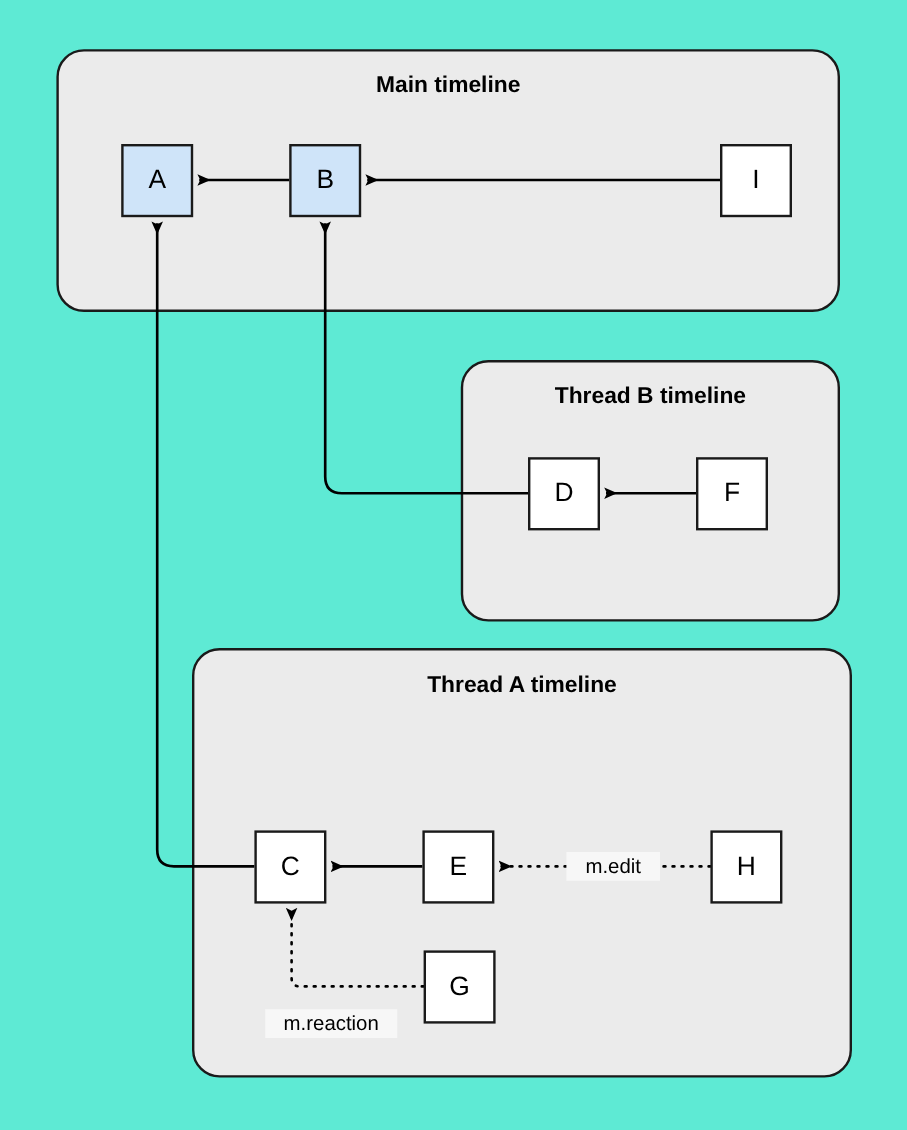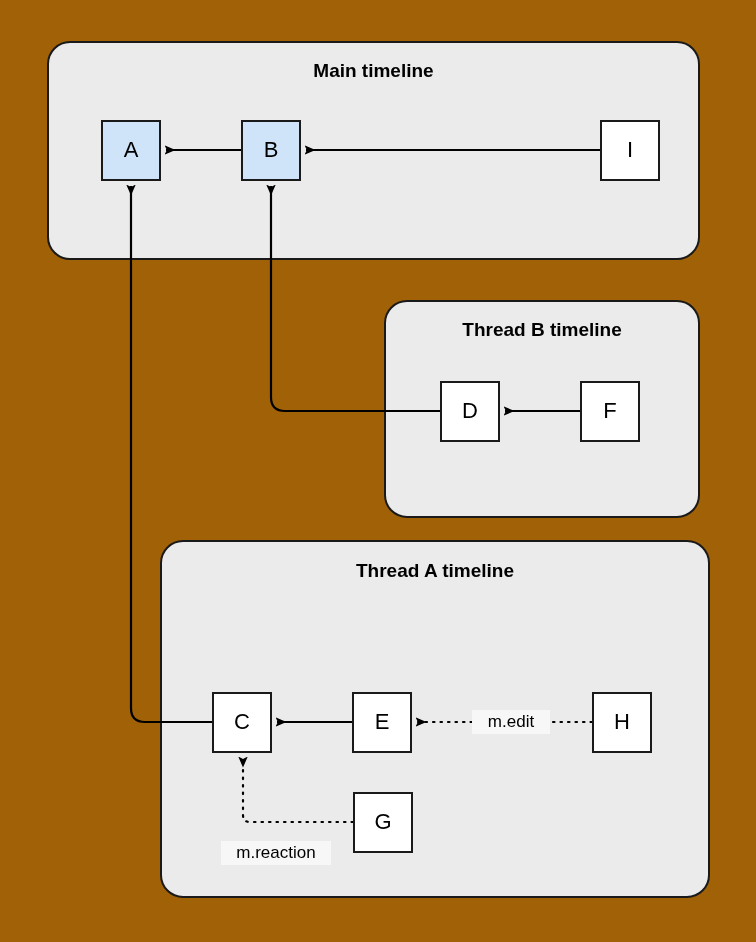--- a/index.html
+++ b/index.html
@@ -10,21 +10,21 @@
   body {
     width: 756px;
     height: 942px;
     font-family: "Liberation Sans", sans-serif;
     overflow: hidden;
   }
   #canvas {
     position: relative;
     width: 756px;
     height: 942px;
-    background: #a16207;
+    background: #5eead4;
   }
   #diagram-svg {
     position: absolute;
     top: 0;
     left: 0;
     width: 756px;
     height: 942px;
   }
   .group-rect {
     fill: #ebebeb;

